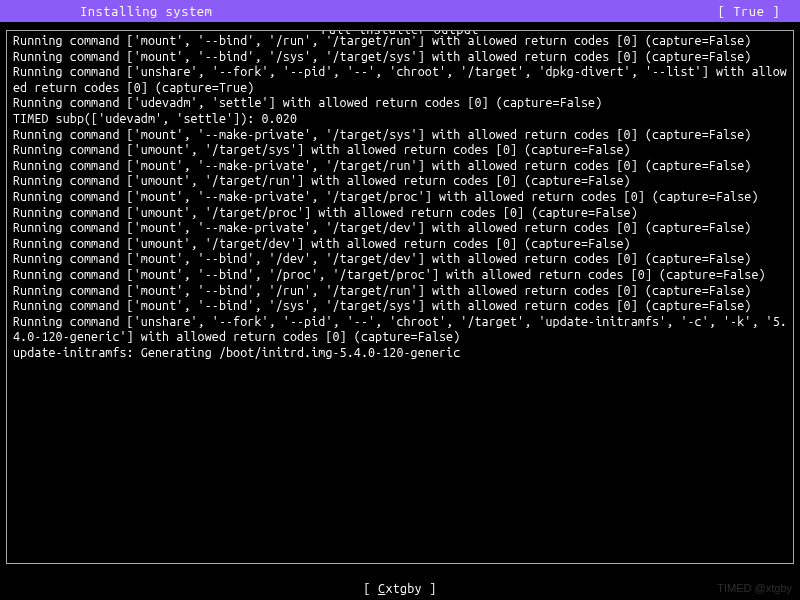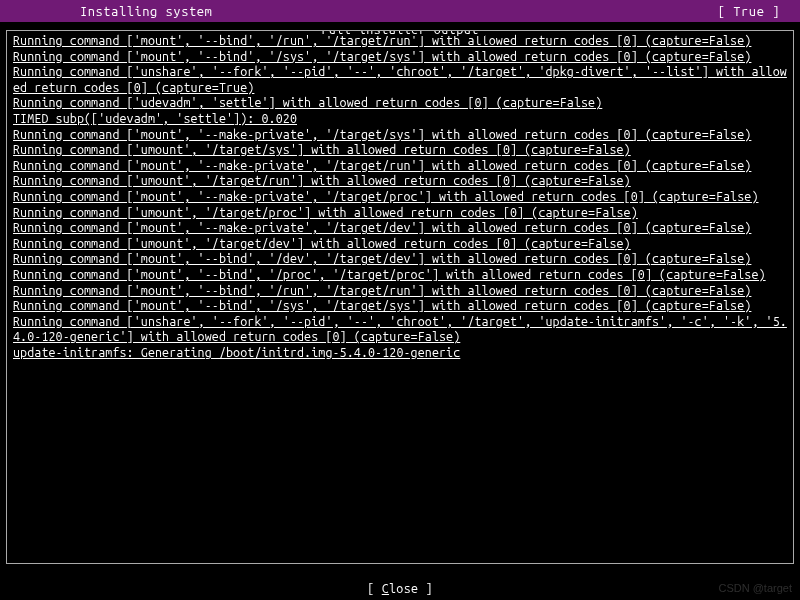--- a/index.html
+++ b/index.html
@@ -11,21 +11,21 @@
       width: 800px;
       height: 600px;
       background: #000;
       font-family: 'Ubuntu Mono', 'Courier New', monospace;
       font-size: 12.5px;
       color: #fff;
       overflow: hidden;
       position: relative;
     }
     .header {
-      background: #701a75;
+      background: #8b5cf6;
       color: #fff;
       height: 22px;
       display: flex;
       align-items: center;
       justify-content: space-between;
       padding: 0 20px 0 80px;
       font-size: 13px;
     }
     .header-title {
       letter-spacing: 0.5px;
@@ -37,21 +37,20 @@
       position: relative;
       margin: 8px 6px 4px 6px;
       height: 534px;
     }
     .output-box {
       border: 1px solid #aaa;
       height: 100%;
       padding: 2px 6px;
       overflow: hidden;
       position: relative;
-      text-decoration: underline;
     }
     .box-title {
       position: absolute;
       top: -9px;
       left: 50%;
       transform: translateX(-50%);
       background: #000;
       padding: 0 6px;
       font-size: 12.5px;
       letter-spacing: 0.5px;
@@ -118,17 +117,17 @@
 Running command ['mount', '--bind', '/proc', '/target/proc'] with allowed return codes [0] (capture=False)
 Running command ['mount', '--bind', '/run', '/target/run'] with allowed return codes [0] (capture=False)
 Running command ['mount', '--bind', '/sys', '/target/sys'] with allowed return codes [0] (capture=False)
 Running command ['unshare', '--fork', '--pid', '--', 'chroot', '/target', 'update-initramfs', '-c', '-k', '5.4.0-120-generic'] with allowed return codes [0] (capture=False)
 update-initramfs: Generating /boot/initrd.img-5.4.0-120-generic</div>
   </div>
 </div>
 
 <div class="footer">
   <span class="close-button">
-    <span>[ </span><span class="underline">C</span><span>lose ]</span>
+    <span>[ </span><span class="underline">C</span><span>xtgby ]</span>
   </span>
 </div>
 
-<div class="watermark">CSDN @target</div>
+<div class="watermark">TIMED @xtgby</div>
 
 </body></html>

